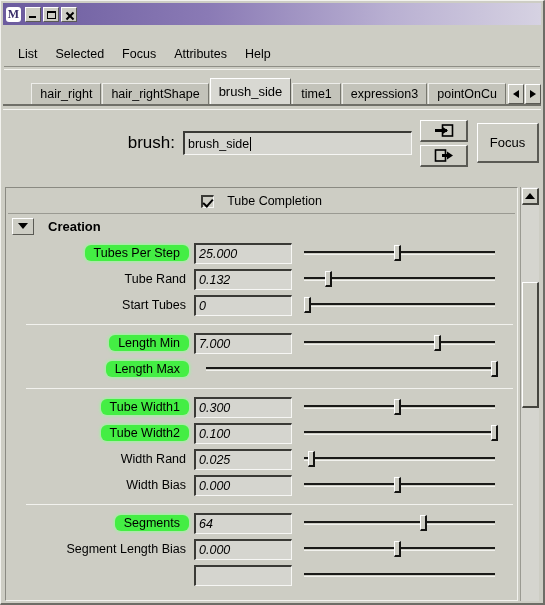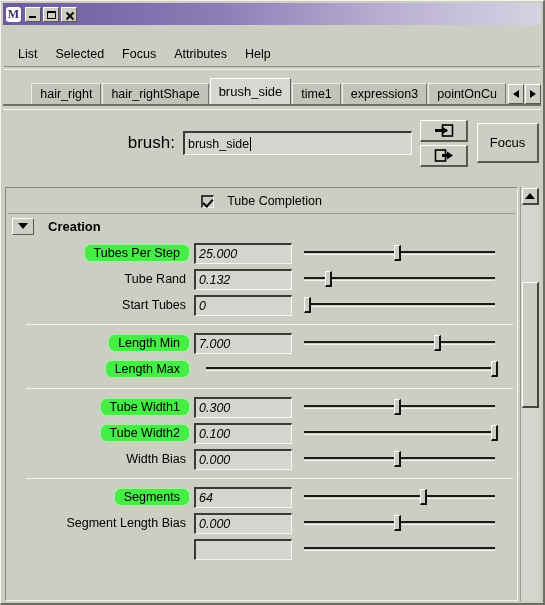--- a/index.html
+++ b/index.html
@@ -396,20 +396,30 @@
               <span class="attr-label keyed">Tube Width2</span>
             </div>
             <div class="attr-value">0.100</div>
             <div class="slider">
               <div class="slider-track"></div>
               <div class="slider-thumb" style="left: 100%;"></div>
             </div>
           </div>
           <div class="attr-row">
             <div class="attr-label-cell">
+              <span class="attr-label">Width Rand</span>
+            </div>
+            <div class="attr-value">0.025</div>
+            <div class="slider">
+              <div class="slider-track"></div>
+              <div class="slider-thumb" style="left: 4%;"></div>
+            </div>
+          </div>
+          <div class="attr-row">
+            <div class="attr-label-cell">
               <span class="attr-label">Width Bias</span>
             </div>
             <div class="attr-value">0.000</div>
             <div class="slider">
               <div class="slider-track"></div>
               <div class="slider-thumb" style="left: 49%;"></div>
             </div>
           </div>
         </div>
 

